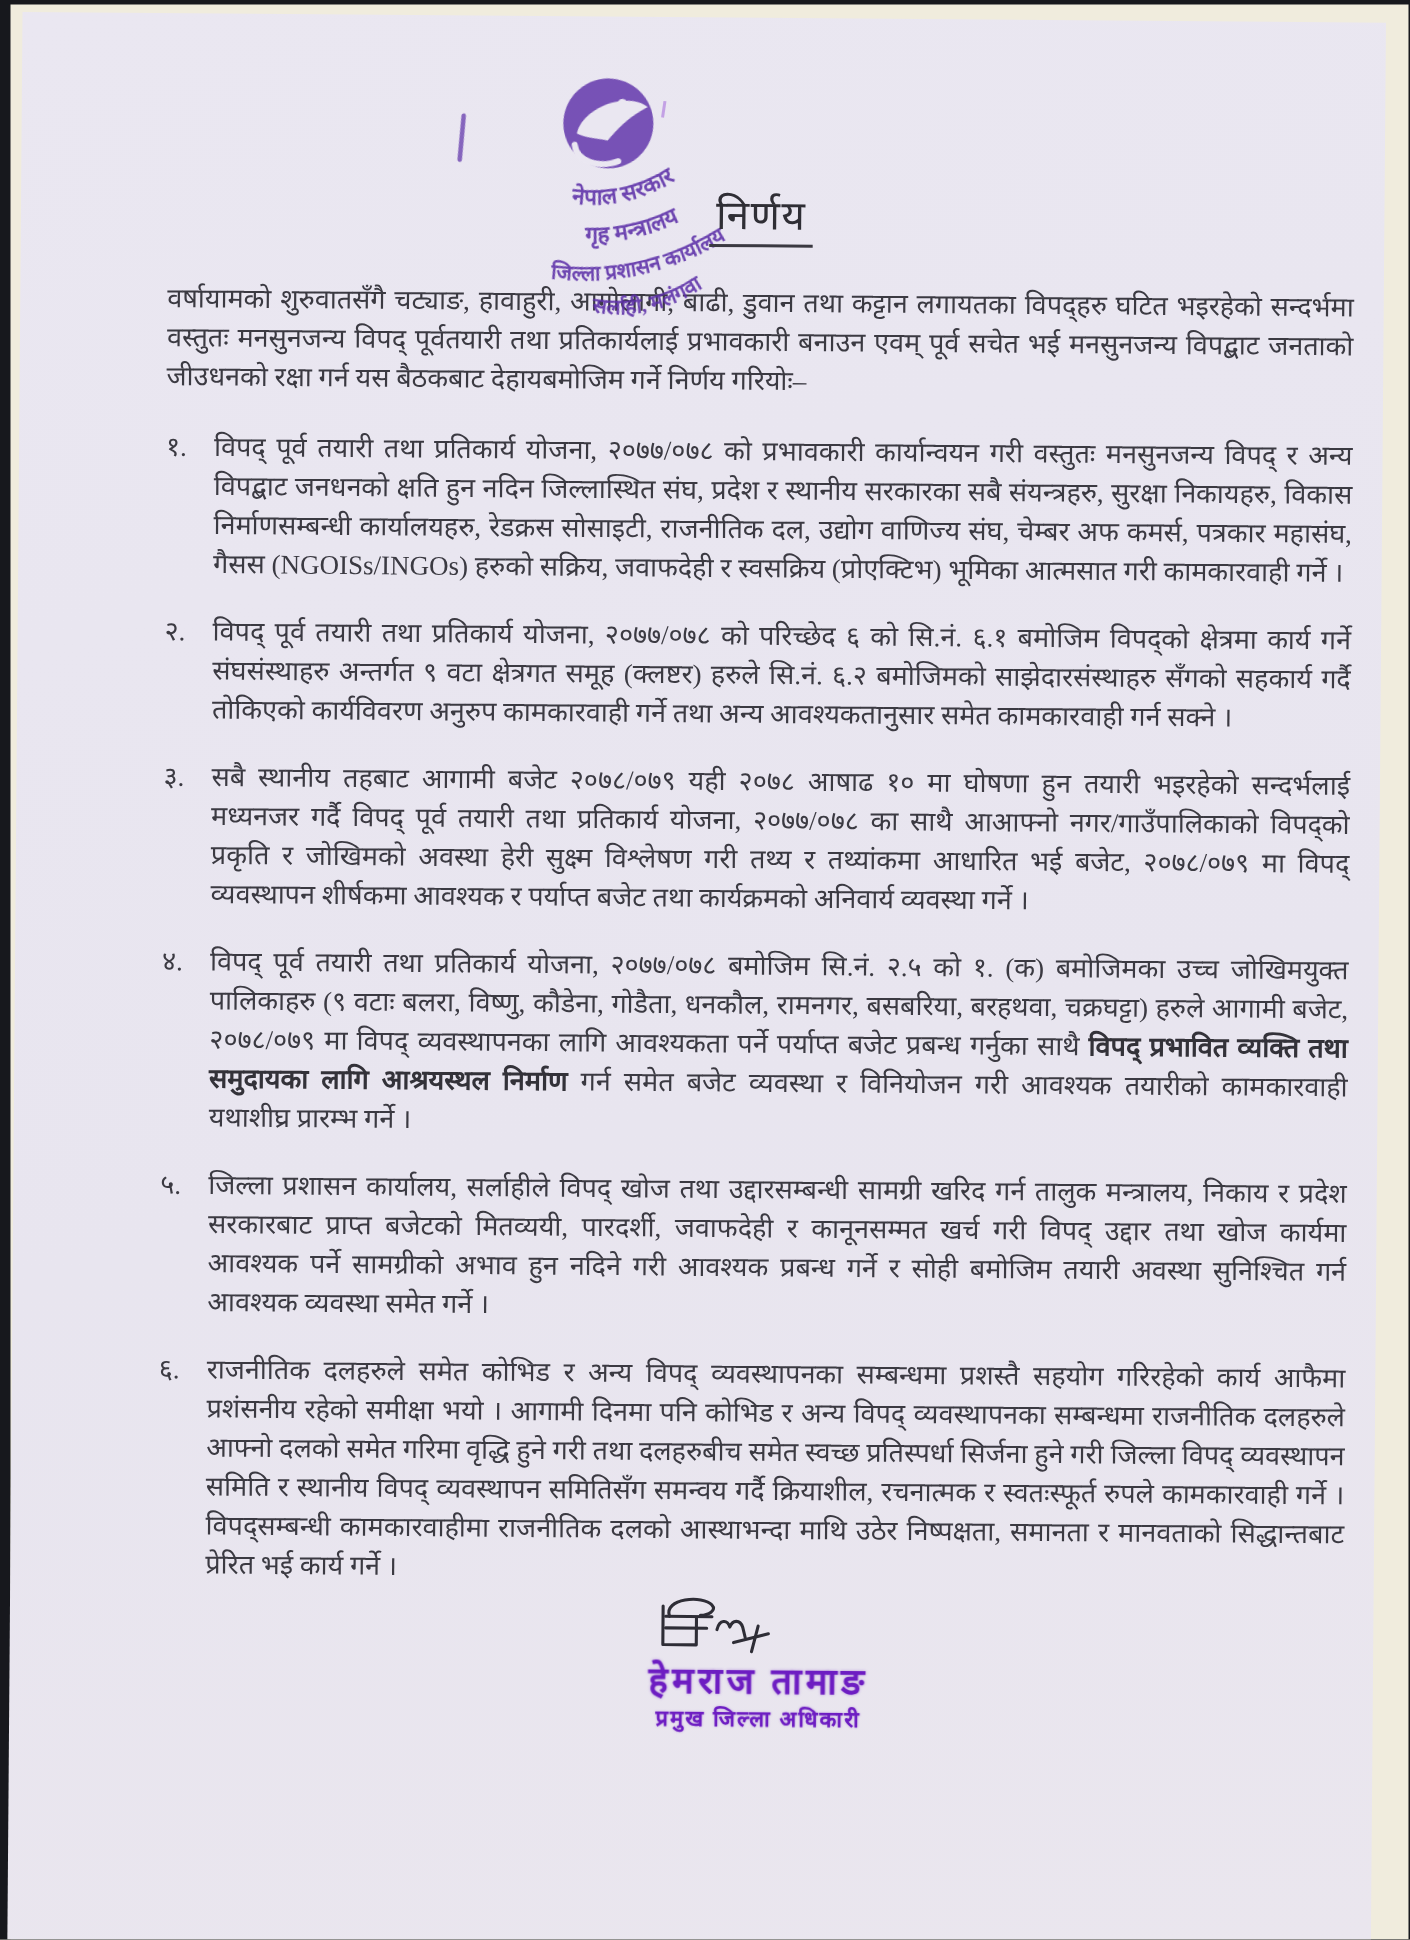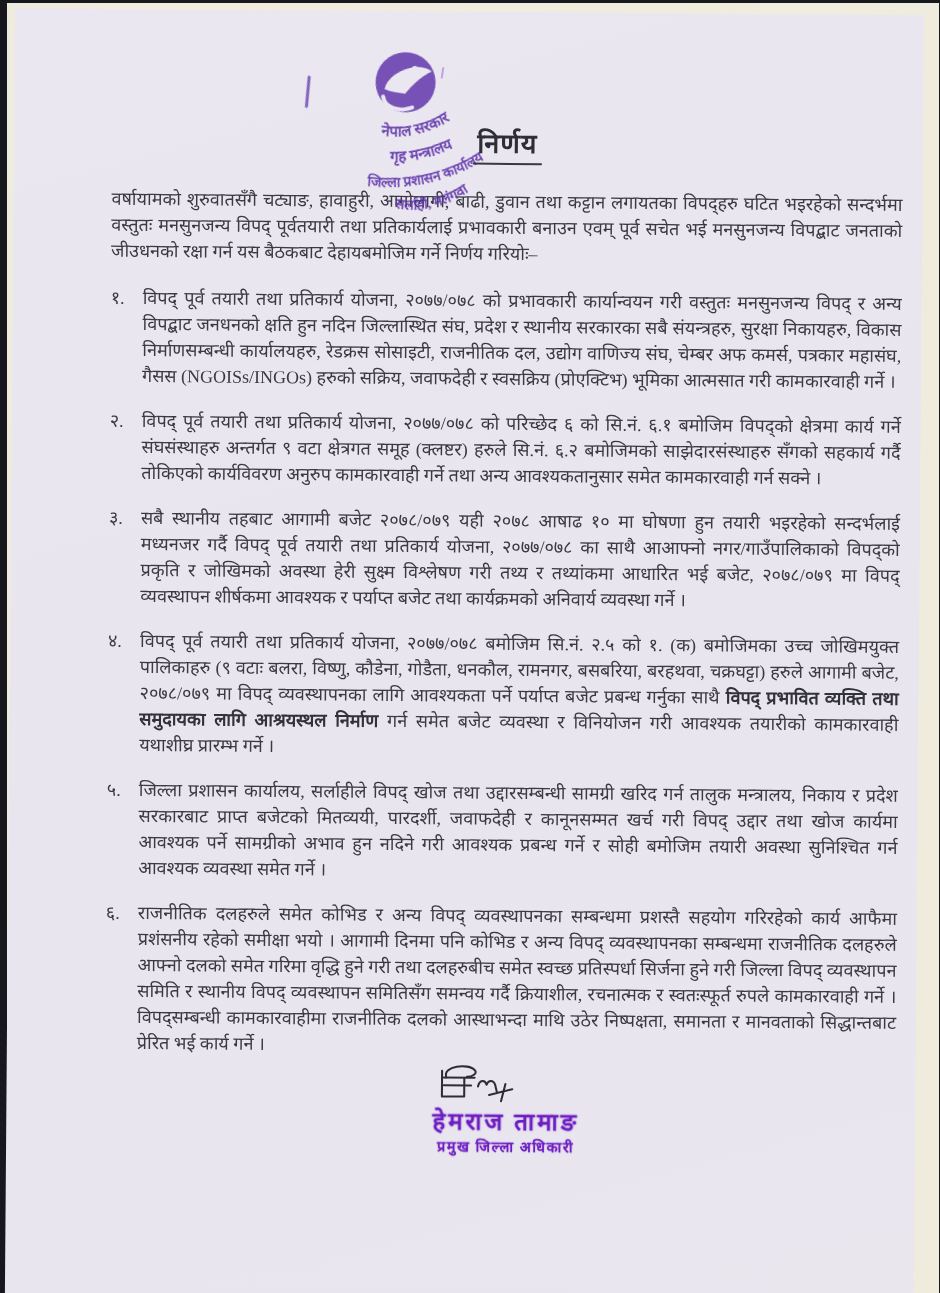--- a/index.html
+++ b/index.html
@@ -25,21 +25,21 @@
   .stamp svg { width:100%; height:100%; }
   .stamp text {
     font-family:"Liberation Serif","DejaVu Serif",serif;
     font-weight:bold; fill:currentColor;
   }
   .t-big { font-size:15px; }
   .t-sm  { font-size:14px; }
   
   .title-wrap { padding:112px 20px 0 98px; text-align:center; position:relative; }
   .doc-title {
-    display:inline-block; font-size:27px; font-weight:bold; color:#2f2e35;
+    display:inline-block; font-size:27px; font-weight:normal; color:#2f2e35;
     padding:0 4px 2px; border-bottom:2.5px solid #3a3941; letter-spacing:1px;
   }
   .title-tick {
     position:absolute; left:calc(50% - 28px); top:56px; width:2px; height:11px;
     background:#b68ae0; transform:rotate(8deg); opacity:.75;
   }
   
   .content { padding:0 20px 0 98px; font-size:18px; line-height:26px; }
   .intro { margin:24px 0 0 0; text-align:justify; }
   .items { margin-top:21px; }

